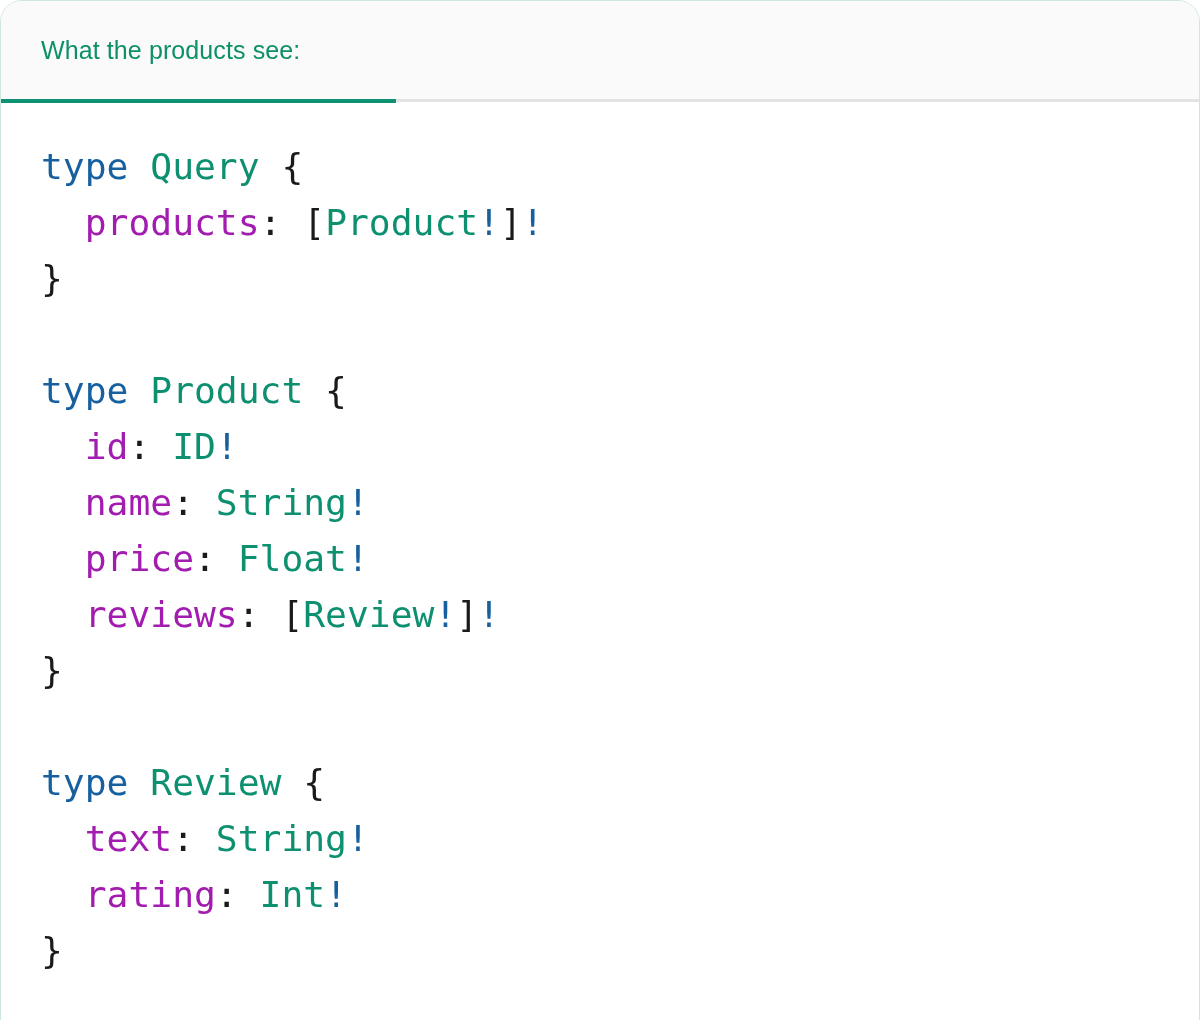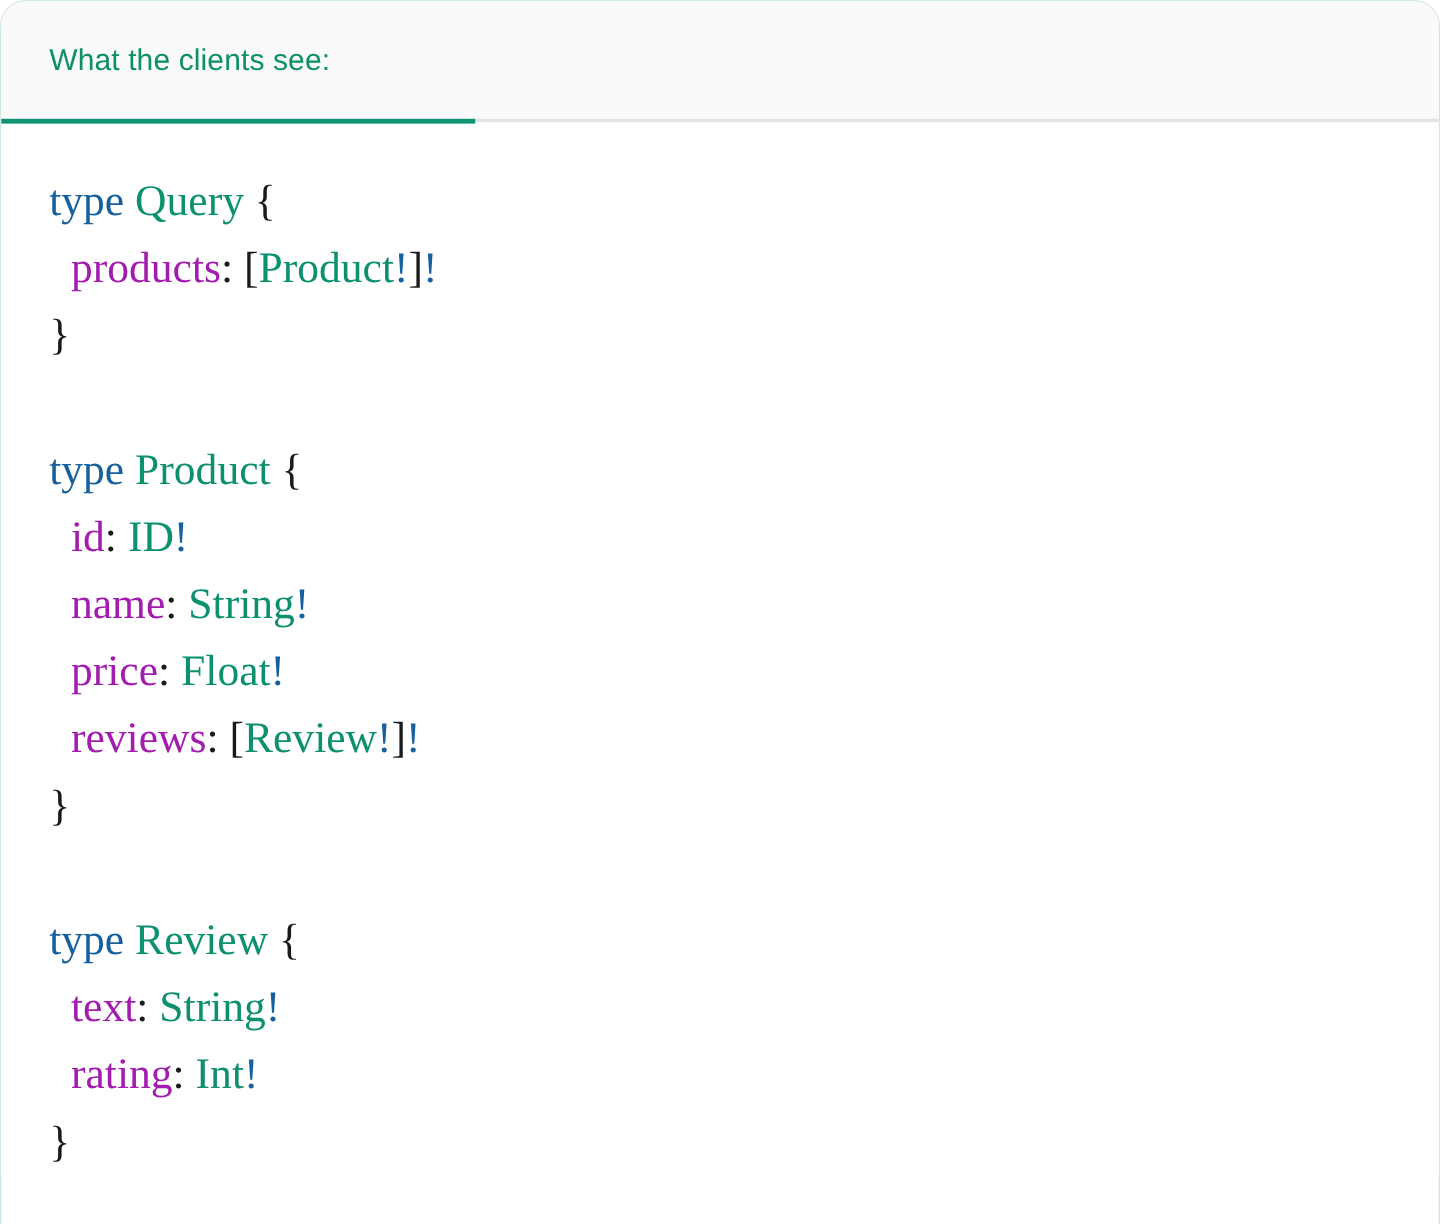--- a/index.html
+++ b/index.html
@@ -75,40 +75,39 @@
     font-size: 36.3px;
     line-height: 56px;
     white-space: pre;
     color: #1a1a1a;
     letter-spacing: 0;
     background: #ffffff;
   }
   .code .ln {
     display: block;
     height: 56px;
-    font-family: Liberation Serif, serif;
   }
   .code .ln.blank {
     height: 56px;
   }
 
   
   .t-kw    { color: #17609f; }  
   .t-type  { color: #0d9070; }  
   .t-field { color: #a21caf; }  
   .t-punct { color: #1a1a1a; }  
   .t-bang  { color: #17609f; }  
 </style>
 </head>
 <body>
 
 <div class="card">
 
   <div class="tabstrip">
     <div class="tab">
-      <span class="tab-label">What the clients see:</span>
+      <span class="tab-label">What the products see:</span>
     </div>
   </div>
   <div class="tab-underline"></div>
 
   <div class="code" id="code-block"><span class="ln"><span class="t-kw">type</span><span> </span><span class="t-type">Query</span><span> </span><span class="t-punct">{</span></span><span class="ln"><span>  </span><span class="t-field">products</span><span class="t-punct">: </span><span class="t-punct">[</span><span class="t-type">Product</span><span class="t-bang">!</span><span class="t-punct">]</span><span class="t-bang">!</span></span><span class="ln"><span class="t-punct">}</span></span><span class="ln blank">&nbsp;</span><span class="ln"><span class="t-kw">type</span><span> </span><span class="t-type">Product</span><span> </span><span class="t-punct">{</span></span><span class="ln"><span>  </span><span class="t-field">id</span><span class="t-punct">: </span><span class="t-type">ID</span><span class="t-bang">!</span></span><span class="ln"><span>  </span><span class="t-field">name</span><span class="t-punct">: </span><span class="t-type">String</span><span class="t-bang">!</span></span><span class="ln"><span>  </span><span class="t-field">price</span><span class="t-punct">: </span><span class="t-type">Float</span><span class="t-bang">!</span></span><span class="ln"><span>  </span><span class="t-field">reviews</span><span class="t-punct">: </span><span class="t-punct">[</span><span class="t-type">Review</span><span class="t-bang">!</span><span class="t-punct">]</span><span class="t-bang">!</span></span><span class="ln"><span class="t-punct">}</span></span><span class="ln blank">&nbsp;</span><span class="ln"><span class="t-kw">type</span><span> </span><span class="t-type">Review</span><span> </span><span class="t-punct">{</span></span><span class="ln"><span>  </span><span class="t-field">text</span><span class="t-punct">: </span><span class="t-type">String</span><span class="t-bang">!</span></span><span class="ln"><span>  </span><span class="t-field">rating</span><span class="t-punct">: </span><span class="t-type">Int</span><span class="t-bang">!</span></span><span class="ln"><span class="t-punct">}</span></span></div>
 
 </div>
 
 </body></html>

